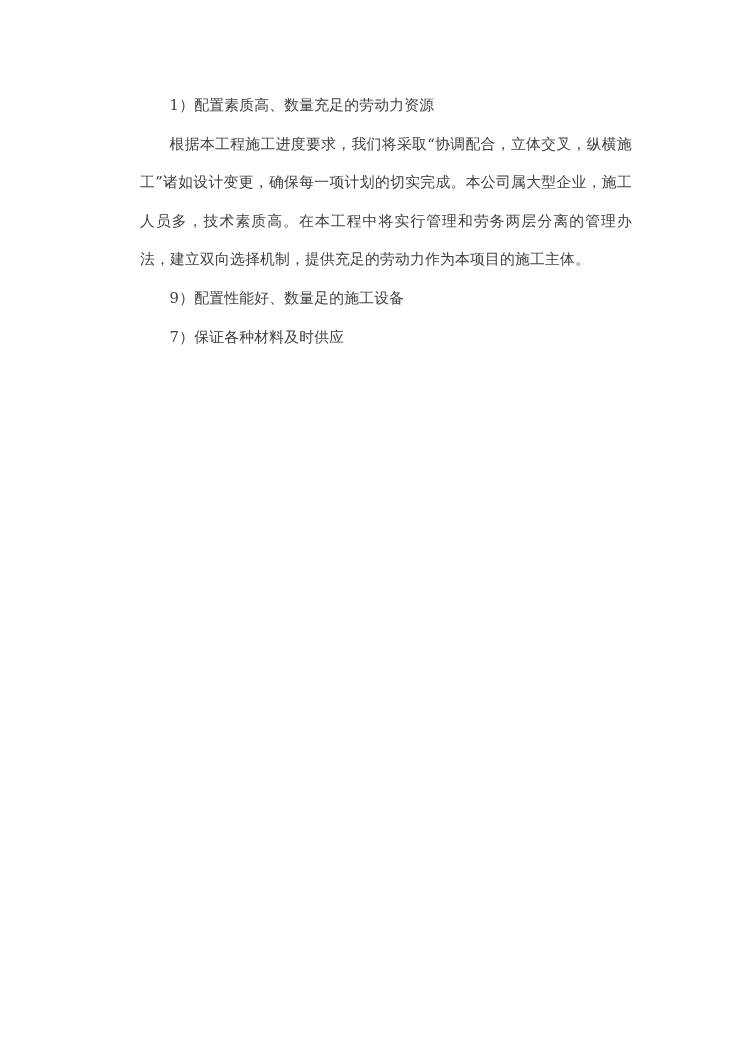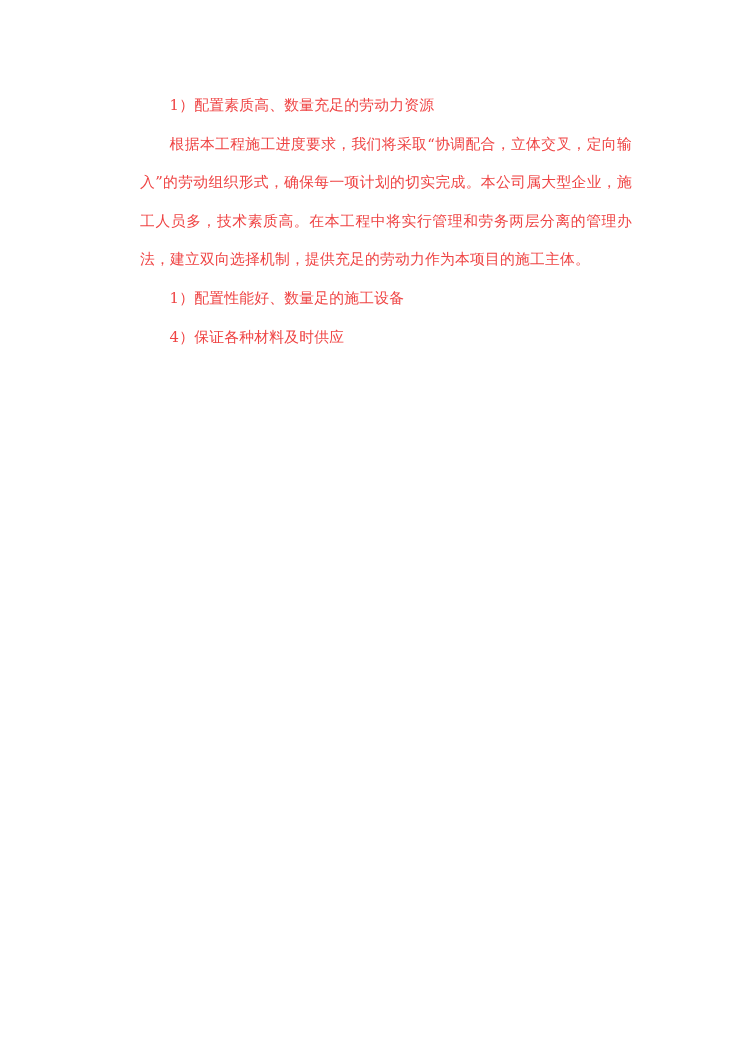--- a/index.html
+++ b/index.html
@@ -24,29 +24,29 @@
     left: 140px;
     top: 86px;
     width: 492px;
   }
   .para {
     margin: 0;
     padding: 0;
     text-indent: 2em;
     font-size: 14.8px;
     line-height: 38.6px;
-    color: #ef4444;
+    color: #404040;
     text-align: justify;
     letter-spacing: 0.2px;
     word-break: break-all;
   }
 </style>
 </head>
 <body>
 
 <div class="page">
   <div class="content">
     <p class="para">1）配置素质高、数量充足的劳动力资源</p>
-    <p class="para">根据本工程施工进度要求，我们将采取“协调配合，立体交叉，定向输入”的劳动组织形式，确保每一项计划的切实完成。本公司属大型企业，施工人员多，技术素质高。在本工程中将实行管理和劳务两层分离的管理办法，建立双向选择机制，提供充足的劳动力作为本项目的施工主体。</p>
-    <p class="para">1）配置性能好、数量足的施工设备</p>
-    <p class="para">4）保证各种材料及时供应</p>
+    <p class="para">根据本工程施工进度要求，我们将采取“协调配合，立体交叉，纵横施工”诸如设计变更，确保每一项计划的切实完成。本公司属大型企业，施工人员多，技术素质高。在本工程中将实行管理和劳务两层分离的管理办法，建立双向选择机制，提供充足的劳动力作为本项目的施工主体。</p>
+    <p class="para">9）配置性能好、数量足的施工设备</p>
+    <p class="para">7）保证各种材料及时供应</p>
   </div>
 </div>
 
 </body></html>

